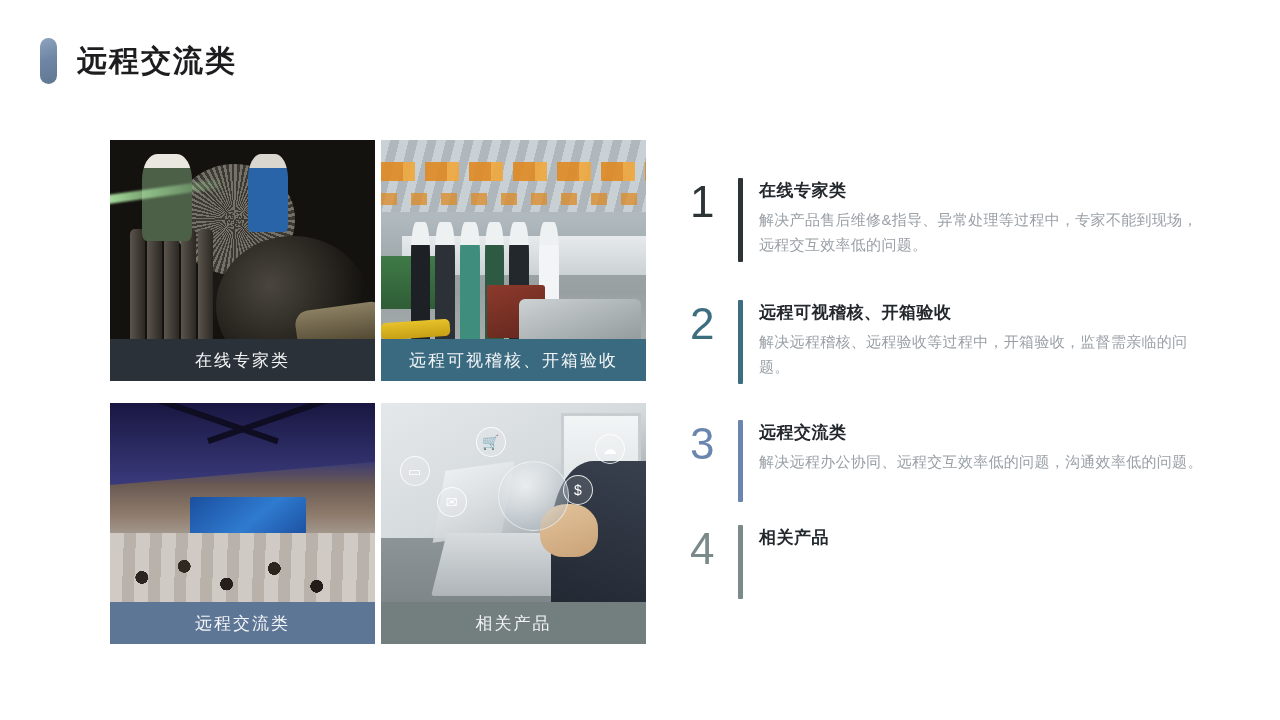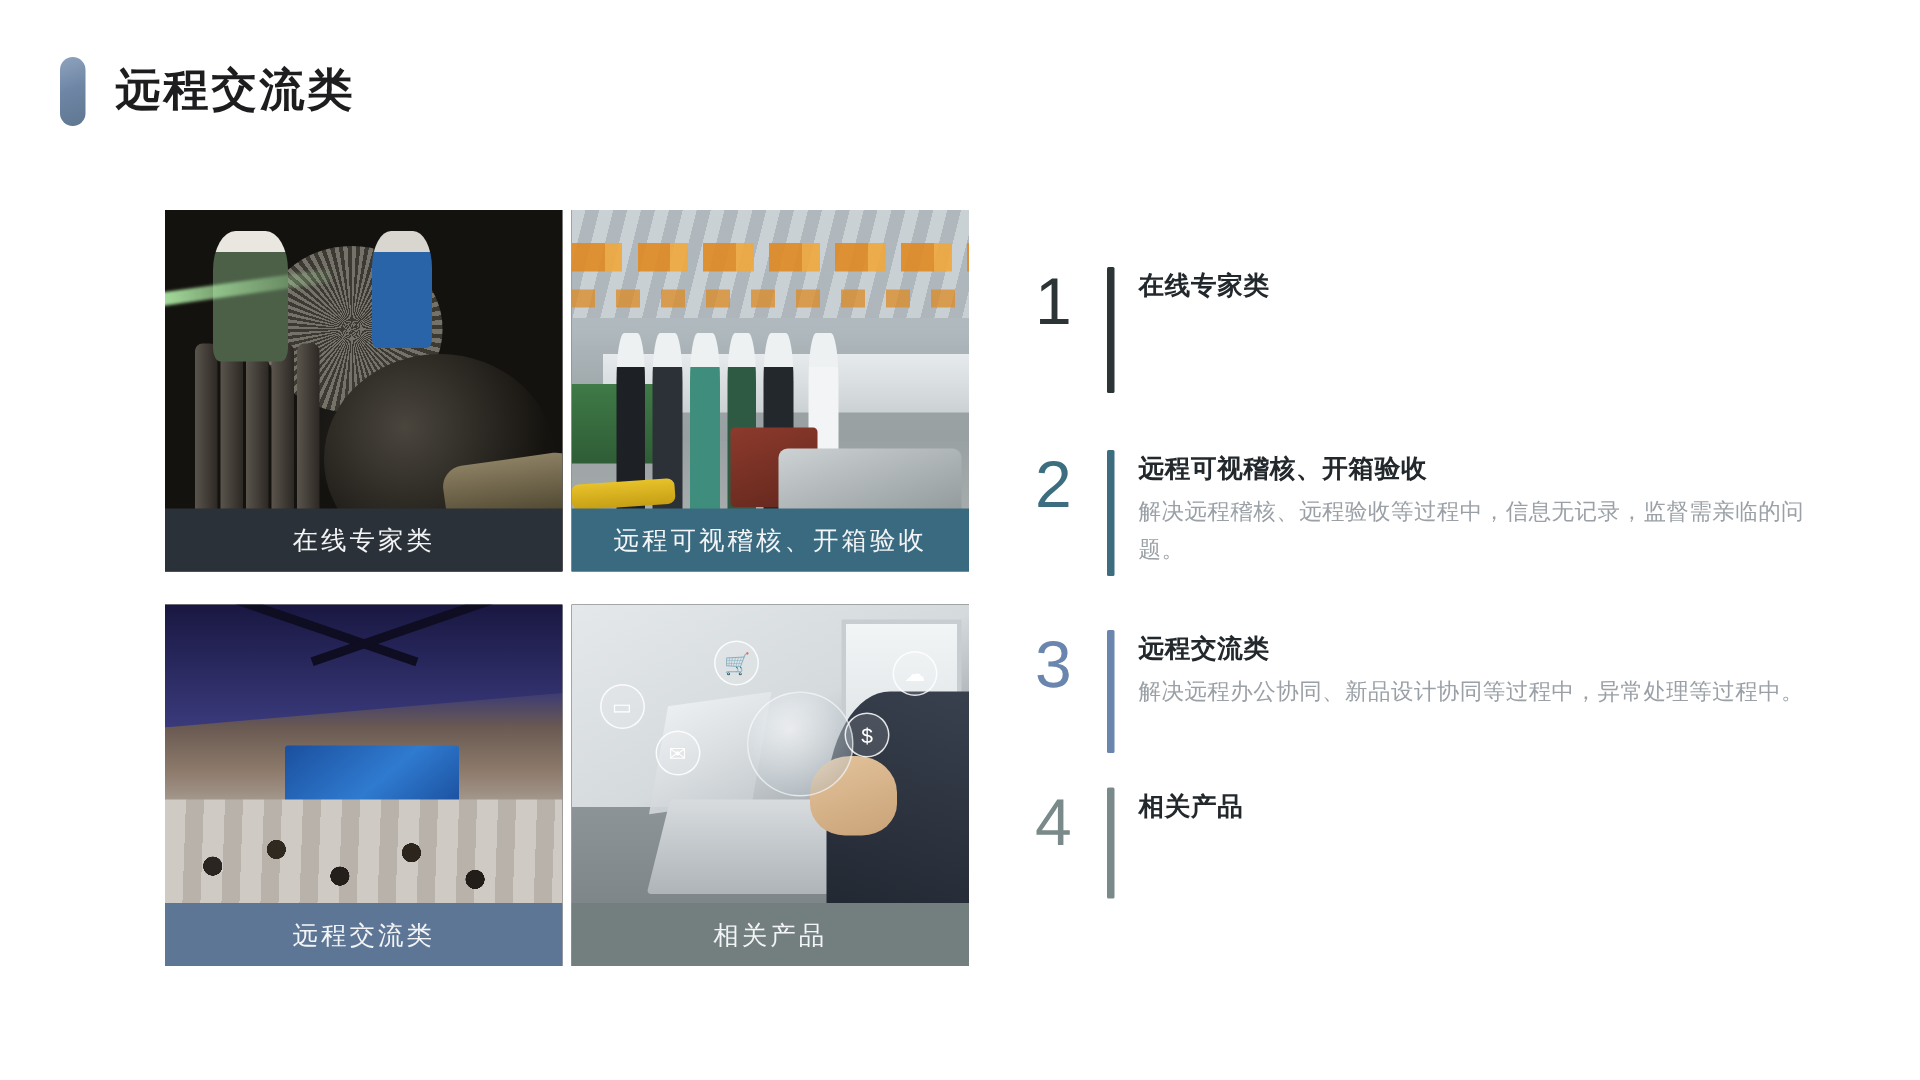--- a/index.html
+++ b/index.html
@@ -235,38 +235,39 @@
     </div>
   </div>
 
   <div class="list">
 
     <div class="item i0">
       <div class="num" style="color:#2d3436">1</div>
       <div class="vbar" style="background:#2d3436;height:84px"></div>
       <div class="txt">
         <div class="h">在线专家类</div>
+        <div class="d">解决产品售后维修&amp;指导、异常处理等过程中，专家不能到现场，远程交互效率低的问题。</div>
       </div>
     </div>
 
     <div class="item i1">
       <div class="num" style="color:#3d6e80">2</div>
       <div class="vbar" style="background:#3d6e80;height:84px"></div>
       <div class="txt">
         <div class="h">远程可视稽核、开箱验收</div>
-        <div class="d">解决远程稽核、远程验收等过程中，信息无记录，监督需亲临的问题。</div>
+        <div class="d">解决远程稽核、远程验收等过程中，开箱验收，监督需亲临的问题。</div>
       </div>
     </div>
 
     <div class="item i2">
       <div class="num" style="color:#6b86ae">3</div>
       <div class="vbar" style="background:#6b86ae;height:82px"></div>
       <div class="txt">
         <div class="h">远程交流类</div>
-        <div class="d">解决远程办公协同、新品设计协同等过程中，异常处理等过程中。</div>
+        <div class="d">解决远程办公协同、远程交互效率低的问题，沟通效率低的问题。</div>
       </div>
     </div>
 
     <div class="item i3">
       <div class="num" style="color:#7a8a8a">4</div>
       <div class="vbar" style="background:#7a8a8a;height:74px"></div>
       <div class="txt">
         <div class="h">相关产品</div>
       </div>
     </div>

